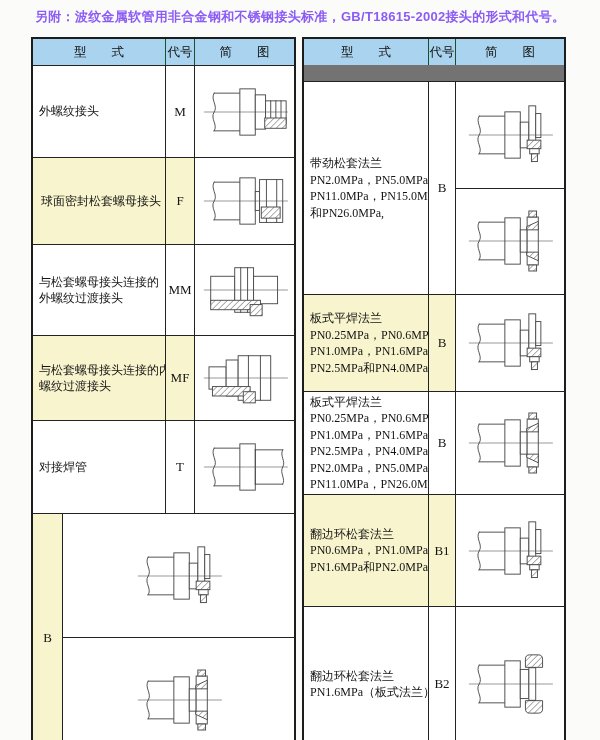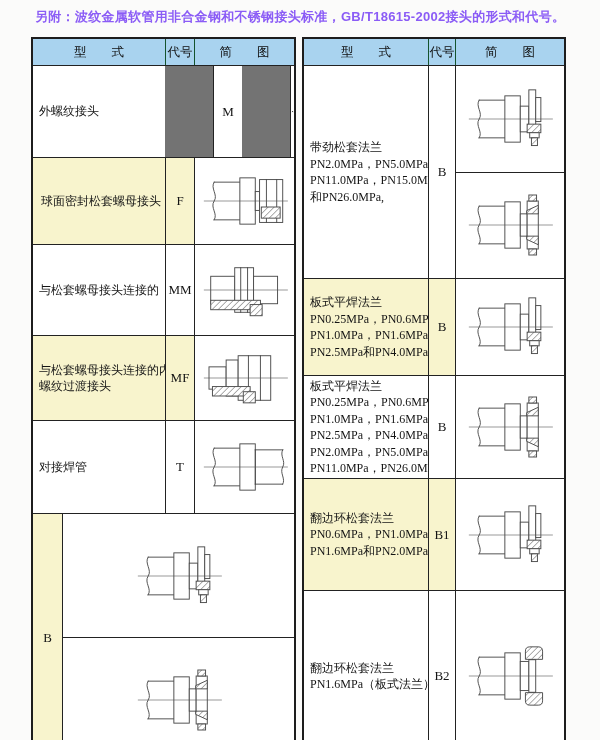--- a/index.html
+++ b/index.html
@@ -71,21 +71,21 @@
 
 <div class="page">
   <div class="page-title">另附：波纹金属软管用非合金钢和不锈钢接头标准，GB/T18615-2002接头的形式和代号。</div>
 
   <div class="tbl" id="left-tbl">
     <div class="hrow">
       <div class="hcell type">型　　式</div>
       <div class="hcell code">代号</div>
       <div class="hcell diag">简　　图</div>
     </div>
-  <div class="row" style="flex: 0 0 92px; gap: 48px;">
+  <div class="row" style="flex: 0 0 92px;">
         <div class="cell type">
           <div class="line">外螺纹接头</div>
         </div>
         <div class="cell code">M</div>
         <div class="cell diag">
           <div class="sub">
             <svg viewBox="0 0 112 76" width="96" height="66">
               <g stroke="#4a4a4a" stroke-width="1.1" fill="#fff" stroke-linecap="square">
                 <path d="M20,16 C15,23 25,31 20,38 C15,46 25,53 20,60" fill="none"></path>
                 <line x1="20" y1="16" x2="50" y2="16"></line>
@@ -123,20 +123,21 @@
                 <rect x="75" y="45" width="22" height="13" fill="url(#hatch)"></rect>
               </g>
               <line x1="8" y1="38" x2="106" y2="38" stroke="#555" stroke-width="0.7"></line>
             </svg>
           </div>
         </div>
       </div>
       <div class="row" style="flex: 0 0 91px;">
         <div class="cell type">
           <div class="line">与松套螺母接头连接的</div>
+          <div class="line">外螺纹过渡接头</div>
         </div>
         <div class="cell code">MM</div>
         <div class="cell diag">
           <div class="sub">
             <svg viewBox="0 0 112 76" width="96" height="66">
               <g stroke="#4a4a4a" stroke-width="1.1" fill="#fff" stroke-linecap="square">
                 <rect x="16" y="22" width="28" height="32"></rect>
                 <rect x="44" y="12" width="22" height="52"></rect>
                 <line x1="51" y1="12" x2="51" y2="64"></line>
                 <line x1="59" y1="12" x2="59" y2="64"></line>
@@ -235,21 +236,21 @@
         </div>
       </div>
     </div>
 
   <div class="tbl" id="right-tbl">
     <div class="hrow">
       <div class="hcell type">型　　式</div>
       <div class="hcell code">代号</div>
       <div class="hcell diag">简　　图</div>
     </div>
-  <div class="row" style="flex: 0 0 213px;">
+  <div class="row" style="flex: 0 0 213px; margin-top: 16px;">
         <div class="cell type">
           <div class="line">带劲松套法兰</div>
           <div class="line">PN2.0MPa，PN5.0MPa,</div>
           <div class="line">PN11.0MPa，PN15.0MPa,</div>
           <div class="line">和PN26.0MPa,</div>
         </div>
         <div class="cell code">B</div>
         <div class="cell diag">
           <div class="sub">
             <svg viewBox="0 0 112 76" width="96" height="66">

